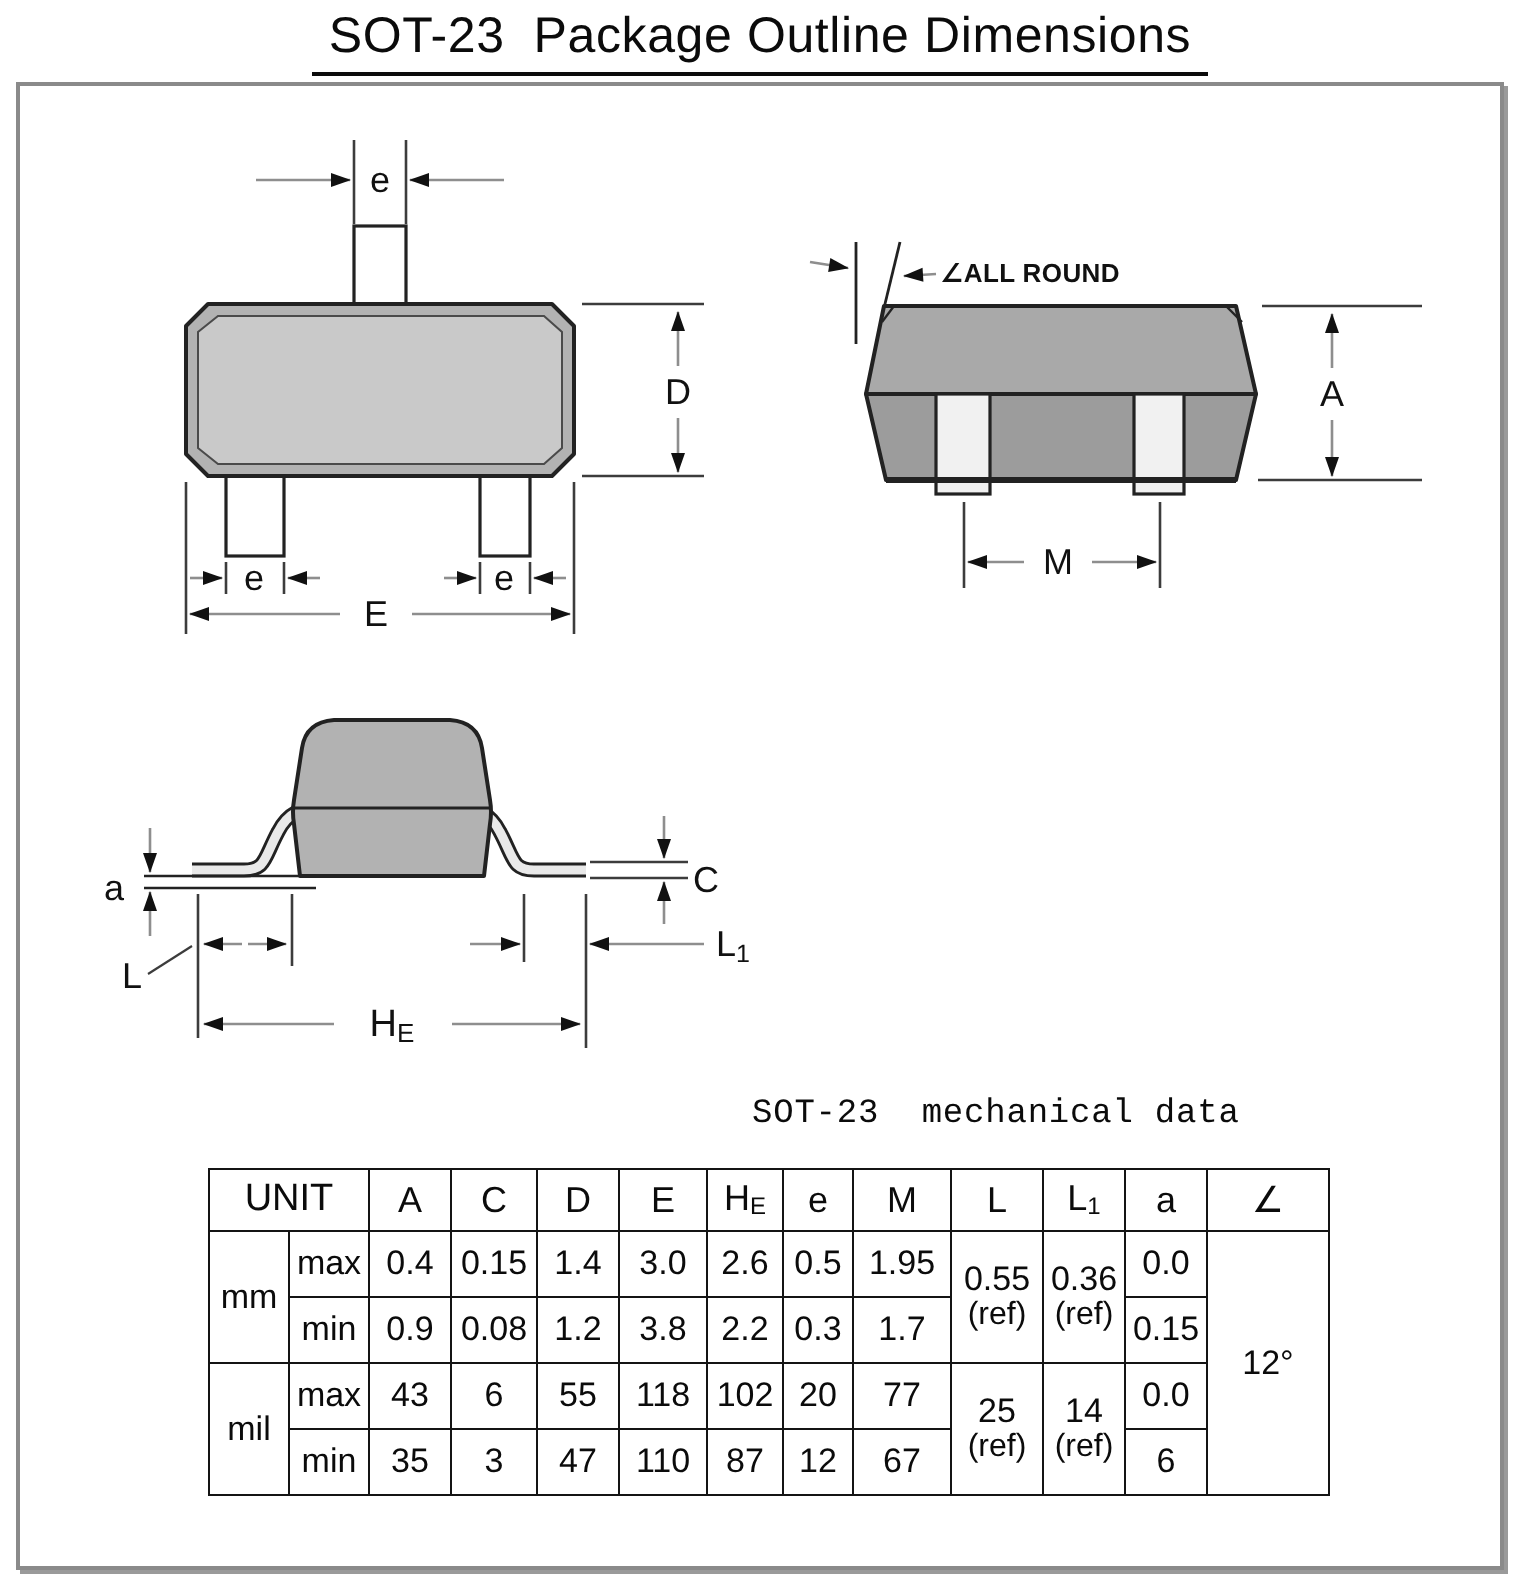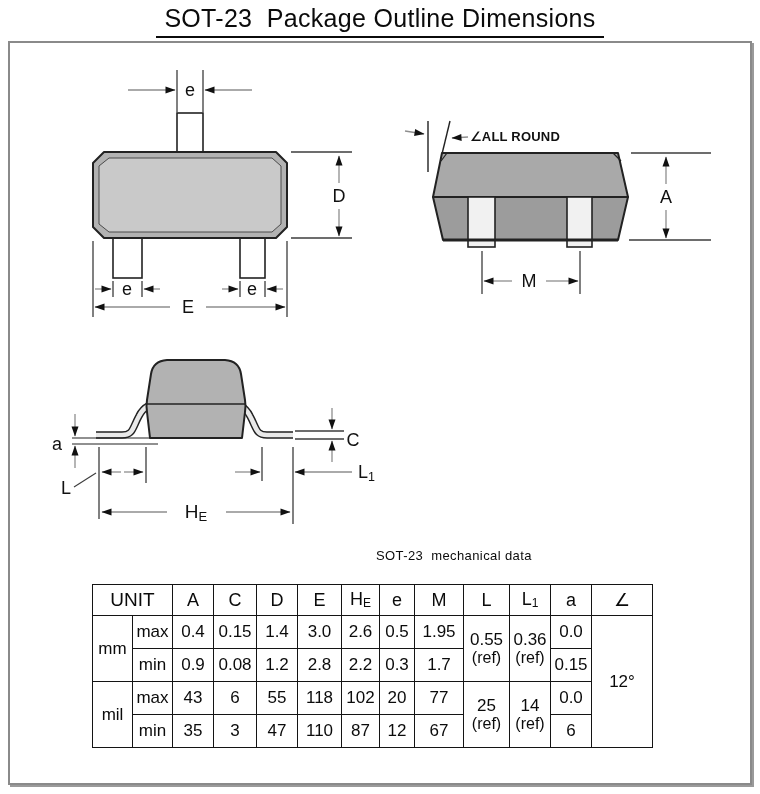--- a/index.html
+++ b/index.html
@@ -10,30 +10,31 @@
   .title-wrap{position:absolute;top:4px;left:0;width:760px;text-align:center;}
   .title{
     display:inline-block;font-size:25px;letter-spacing:.3px;white-space:pre;
     border-bottom:2px solid #0b0b0b;padding:0 8px 3px;
   }
   .border-box{
     position:absolute;left:8px;top:41px;width:740px;height:740px;
     border:2px solid #8a8a8a;box-shadow:2px 2px 0 #9a9a9a;background:#fff;
   }
   .mech-heading{
-    position:absolute;left:376px;top:548px;font-size:13px;letter-spacing:.4px;
+    position:absolute;left:376px;top:548px;font-size:17px;letter-spacing:.4px;
     white-space:pre;
+    font-family:Liberation Mono, monospace;
   }
   svg.overlay{position:absolute;left:0;top:0;}
   svg .lbl{font-family:"Liberation Sans","DejaVu Sans",sans-serif;font-size:18px;fill:#111;}
   svg .callout{font-family:"Liberation Sans","DejaVu Sans",sans-serif;font-size:13px;font-weight:700;letter-spacing:.2px;fill:#111;}
   svg .ext{stroke:#3c3c3c;stroke-width:1.3;fill:none;}
   svg .dim{stroke:#8e8e8e;stroke-width:1.3;fill:none;}
   table.mech{
-    position:absolute;left:92px;top:584px;border-collapse:collapse;table-layout:fixed;
+    position:absolute;left:104px;top:584px;border-collapse:collapse;table-layout:fixed;
   }
   table.mech th,table.mech td{
     border:1.6px solid #141414;text-align:center;vertical-align:middle;
     padding:0;font-size:17px;line-height:1.12;font-weight:normal;
   }
   table.mech th{font-size:18px;height:30px;}
   table.mech th.unit{font-size:19px;}
   table.mech td{height:32px;}
   .subt{font-size:12px;vertical-align:-2px;}
   .refline{font-size:16px;}
@@ -219,21 +220,21 @@
           <div class="refline">(ref)</div>
         </td>
       <td>0.0</td>
       <td rowspan="4">12°</td>
     </tr>
     <tr>
       <td>min</td>
       <td>0.9</td>
       <td>0.08</td>
       <td>1.2</td>
-      <td>2.8</td>
+      <td>3.8</td>
       <td>2.2</td>
       <td>0.3</td>
       <td>1.7</td>
       <td>0.15</td>
     </tr>
     <tr>
       <td rowspan="2">mil</td>
       <td>max</td>
       <td>43</td>
       <td>6</td>

